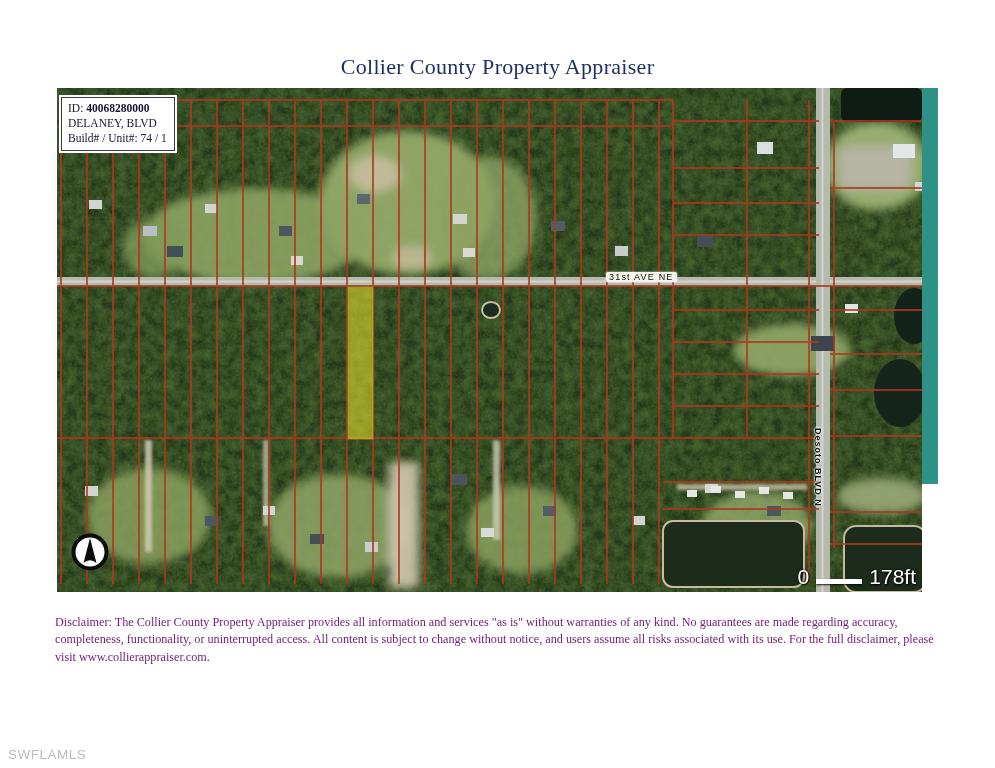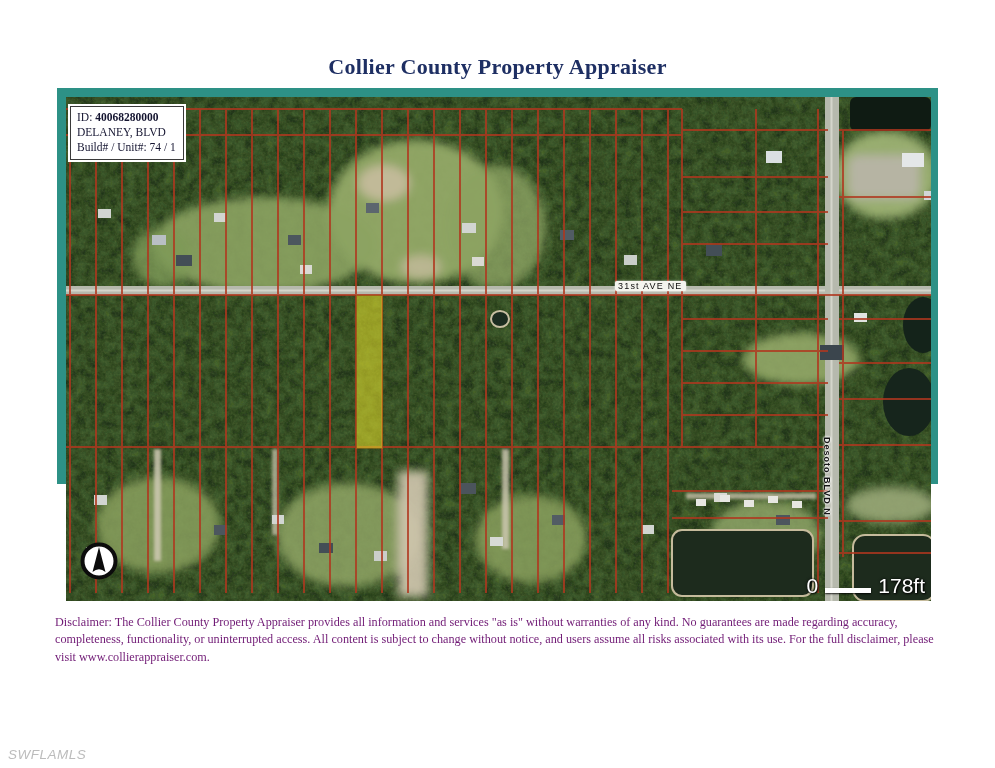--- a/index.html
+++ b/index.html
@@ -3,27 +3,27 @@
 <meta charset="utf-8">
 <style>
   * { margin:0; padding:0; box-sizing:border-box; }
   html,body { background:#ffffff; }
   body {
     width:995px; height:768px; position:relative; overflow:hidden;
     font-family:"Liberation Serif", serif;
   }
   .page-title {
     position:absolute; top:54px; left:0; width:100%;
-    text-align:center; font-size:22px; font-weight:bold;
+    text-align:center; font-size:22px; font-weight:normal;
     color:#1e2f63; font-family:"Liberation Serif", serif;
     letter-spacing:.3px;
   }
   .map-frame {
     position:absolute; left:57px; top:88px; width:881px; height:396px;
-    background:#2d9186; padding:9px;
+    background:#2d9186; padding:0;
   }
   .map { position:relative; width:865px; height:504px; overflow:hidden; background:#3c5a2c; }
   svg.aerial { position:absolute; left:0; top:0; width:865px; height:504px; display:block; }
 
   .info-box {
     position:absolute; left:4px; top:9px; background:#ffffff;
     border:1px solid #3a3a3a; box-shadow:0 0 0 2px #ffffff;
     padding:3px 7px 4px 6px; font-family:"Liberation Serif", serif;
     font-size:11.5px; line-height:1.3; color:#141430; white-space:nowrap;
   }
@@ -63,21 +63,21 @@
     background:rgba(214,212,42,.62); outline:1px solid rgba(168,118,20,.55);
   }
   .disclaimer {
     position:absolute; left:55px; top:614px; width:888px;
     font-family:"Liberation Serif", serif; font-size:12.2px;
     line-height:1.42; color:#701a75;
   }
   .watermark {
     position:absolute; left:8px; top:747px;
     font-family:"Liberation Sans", sans-serif; font-size:13.5px;
-    color:#bcbcbc; letter-spacing:.5px;font-style:italic;
+    color:#bcbcbc; letter-spacing:.5px;
   }
 </style>
 </head>
 <body>
 
 <h1 class="page-title">Collier County Property Appraiser</h1>
 
 <div class="map-frame">
   <div class="map">
 

